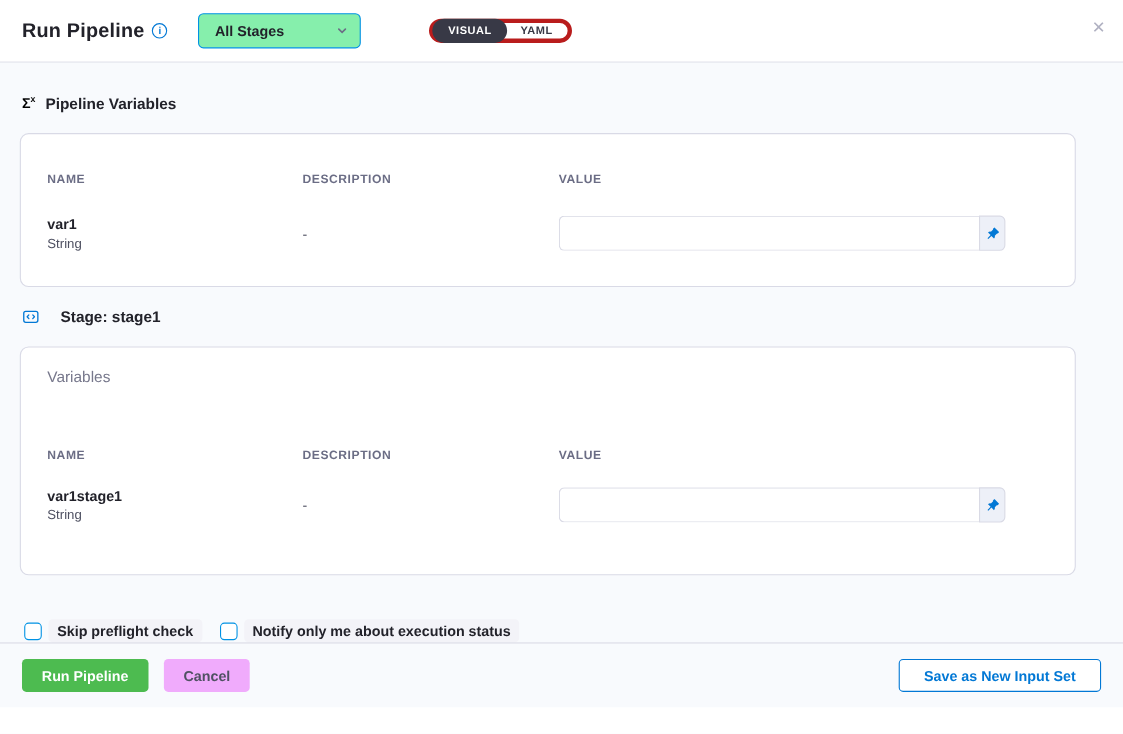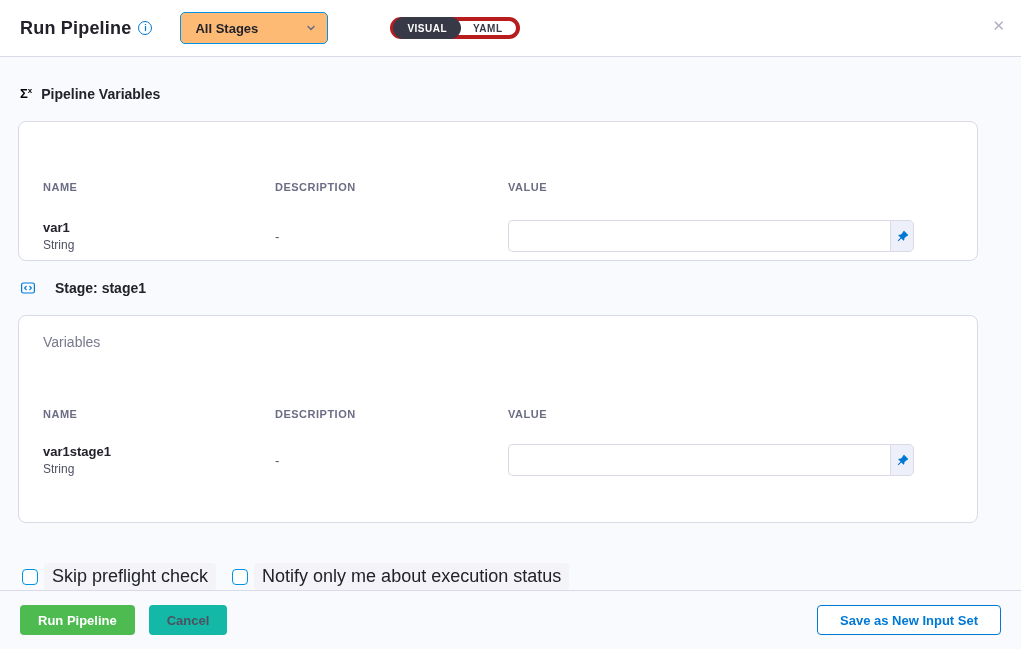--- a/index.html
+++ b/index.html
@@ -9,66 +9,66 @@
     color:#22222a; background:#fff; overflow:hidden;
   }
   .modal { width:1021px; height:591px; display:flex; flex-direction:column; position:relative; background:#fff; }
 
   
   .hdr { flex:0 0 57px; display:flex; align-items:center; padding:0 20px; border-bottom:1px solid #d9dae5; background:#fff; }
   .hdr-title { font-size:18px; font-weight:bold; letter-spacing:.2px; }
   .info-ic { width:14px; height:14px; border:1px solid #0278d5; border-radius:50%; color:#0278d5;
     font-size:9px; line-height:12px; text-align:center; display:inline-block; margin-left:7px; font-weight:bold; }
   .stage-select { margin-left:28px; width:148px; height:32px; border:1px solid #0092e4; border-radius:5px;
-    background:#fdba74; display:flex; align-items:center; justify-content:space-between; padding:0 10px 0 14px; cursor:pointer; }
+    background:#86efac; display:flex; align-items:center; justify-content:space-between; padding:0 10px 0 14px; cursor:pointer; }
   .stage-select .lbl { font-size:13px; font-weight:bold; color:#22222a; }
   .toggle { margin-left:62px; display:flex; align-items:center; border:4px solid #b91c1c; border-radius:20px; height:22px; background:#fff;text-align:center; }
   .seg { height:22px; margin:-1px; padding:0 14px; display:flex; align-items:center; font-size:10px; font-weight:bold;
     letter-spacing:.5px; color:#383946; border-radius:20px; cursor:pointer; }
   .seg.active { background:#383946; color:#fff; }
   .close-btn { position:absolute; top:14px; right:12px; font-size:15px; color:#b0b1c2; cursor:pointer; line-height:1; padding:4px; }
 
   
   .main { flex:1; background:#f8fafd; padding:28px 18px 0 18px; }
   .section-head { display:flex; align-items:center; gap:9px; padding-left:2px; height:17px; font-size:14px; font-weight:bold; color:#22222a; }
   .sigma { color:#000000; font-size:13px; font-weight:bold; line-height:1; }
   .sigma sup { font-size:8px; }
   .stage-ic { display:inline-flex; }
 
   .card { width:960px; background:#fff; border:1px solid #d9dae6; border-radius:8px; padding:0 24px; }
   .card1 { height:140px; margin-top:19px; padding-top:35px; }
   .card2 { height:208px; margin-top:19px; padding-top:18px; }
   .card2 .card-title { font-size:14px; color:#77788c; height:17px; margin-bottom:57px; }
 
-  .grid { display:grid; grid-template-columns:232px 233px 1fr;margin-top:24px; }
+  .grid { display:grid; grid-template-columns:232px 233px 1fr; }
   .thead { color:#6b6d85; font-size:11px; font-weight:bold; letter-spacing:.5px; }
   .card1 .thead { margin-bottom:27px; }
   .card2 .thead { margin-bottom:23px; }
   .trow  { align-items:center; }
   .var-name { font-size:13px; font-weight:bold; color:#22222a; }
   .var-type { font-size:12px; color:#4f5162; margin-top:3px; }
   .desc { font-size:13px; color:#4f5162; }
 
   .value-cell { display:flex; }
   .value-wrap { display:flex; width:406px; }
   .value-input { flex:1; height:32px; min-width:0; border:1px solid #d9dae5; border-right:none; border-radius:5px 0 0 5px;
     padding:0 10px; font-size:13px; font-family:inherit; outline:none; background:#fff; }
   .pin-btn { width:24px; height:32px; flex:0 0 24px; background:#edf0f8; border:1px solid #d9dae5; border-radius:0 5px 5px 0;
     display:flex; align-items:center; justify-content:center; cursor:pointer; }
 
   .options { margin-top:40px; display:flex; align-items:center; gap:16px; padding-left:4px; }
   .option { display:flex; align-items:center; cursor:pointer; }
   .cbx { width:16px; height:16px; border:1px solid #0092e4; border-radius:4px; background:#fff; flex:0 0 16px; }
-  .opt-label { font-size:18px; color:#22222a; background:#f3f3f8; border-radius:4px; padding:3px 8px; margin-left:6px; }
+  .opt-label { font-size:13px; color:#22222a; background:#f3f3f8; border-radius:4px; padding:3px 8px; margin-left:6px;font-weight:bold; }
 
   
   .ftr { flex:0 0 59px; border-top:1px solid #d9dae5; background:#f8fafd; display:flex; align-items:center; padding:0 20px; gap:14px; }
   .btn { height:30px; border-radius:4px; font-size:13px; font-weight:bold; font-family:inherit; cursor:pointer; border:none; }
   .btn-run   { background:#4dbb50; color:#fff; padding:0 18px; }
-  .btn-cancel{ background:#14b8a6; color:#4f5162; padding:0 18px; }
+  .btn-cancel{ background:#f0abfc; color:#4f5162; padding:0 18px; }
   .ftr-spacer{ flex:1; }
   .btn-save  { background:#fff; border:1px solid #0278d5; color:#0278d5; padding:0 22px; }
 </style>
 </head>
 <body>
 
 <div class="modal">
 
   <div class="hdr">
     <span class="hdr-title">Run Pipeline</span>

